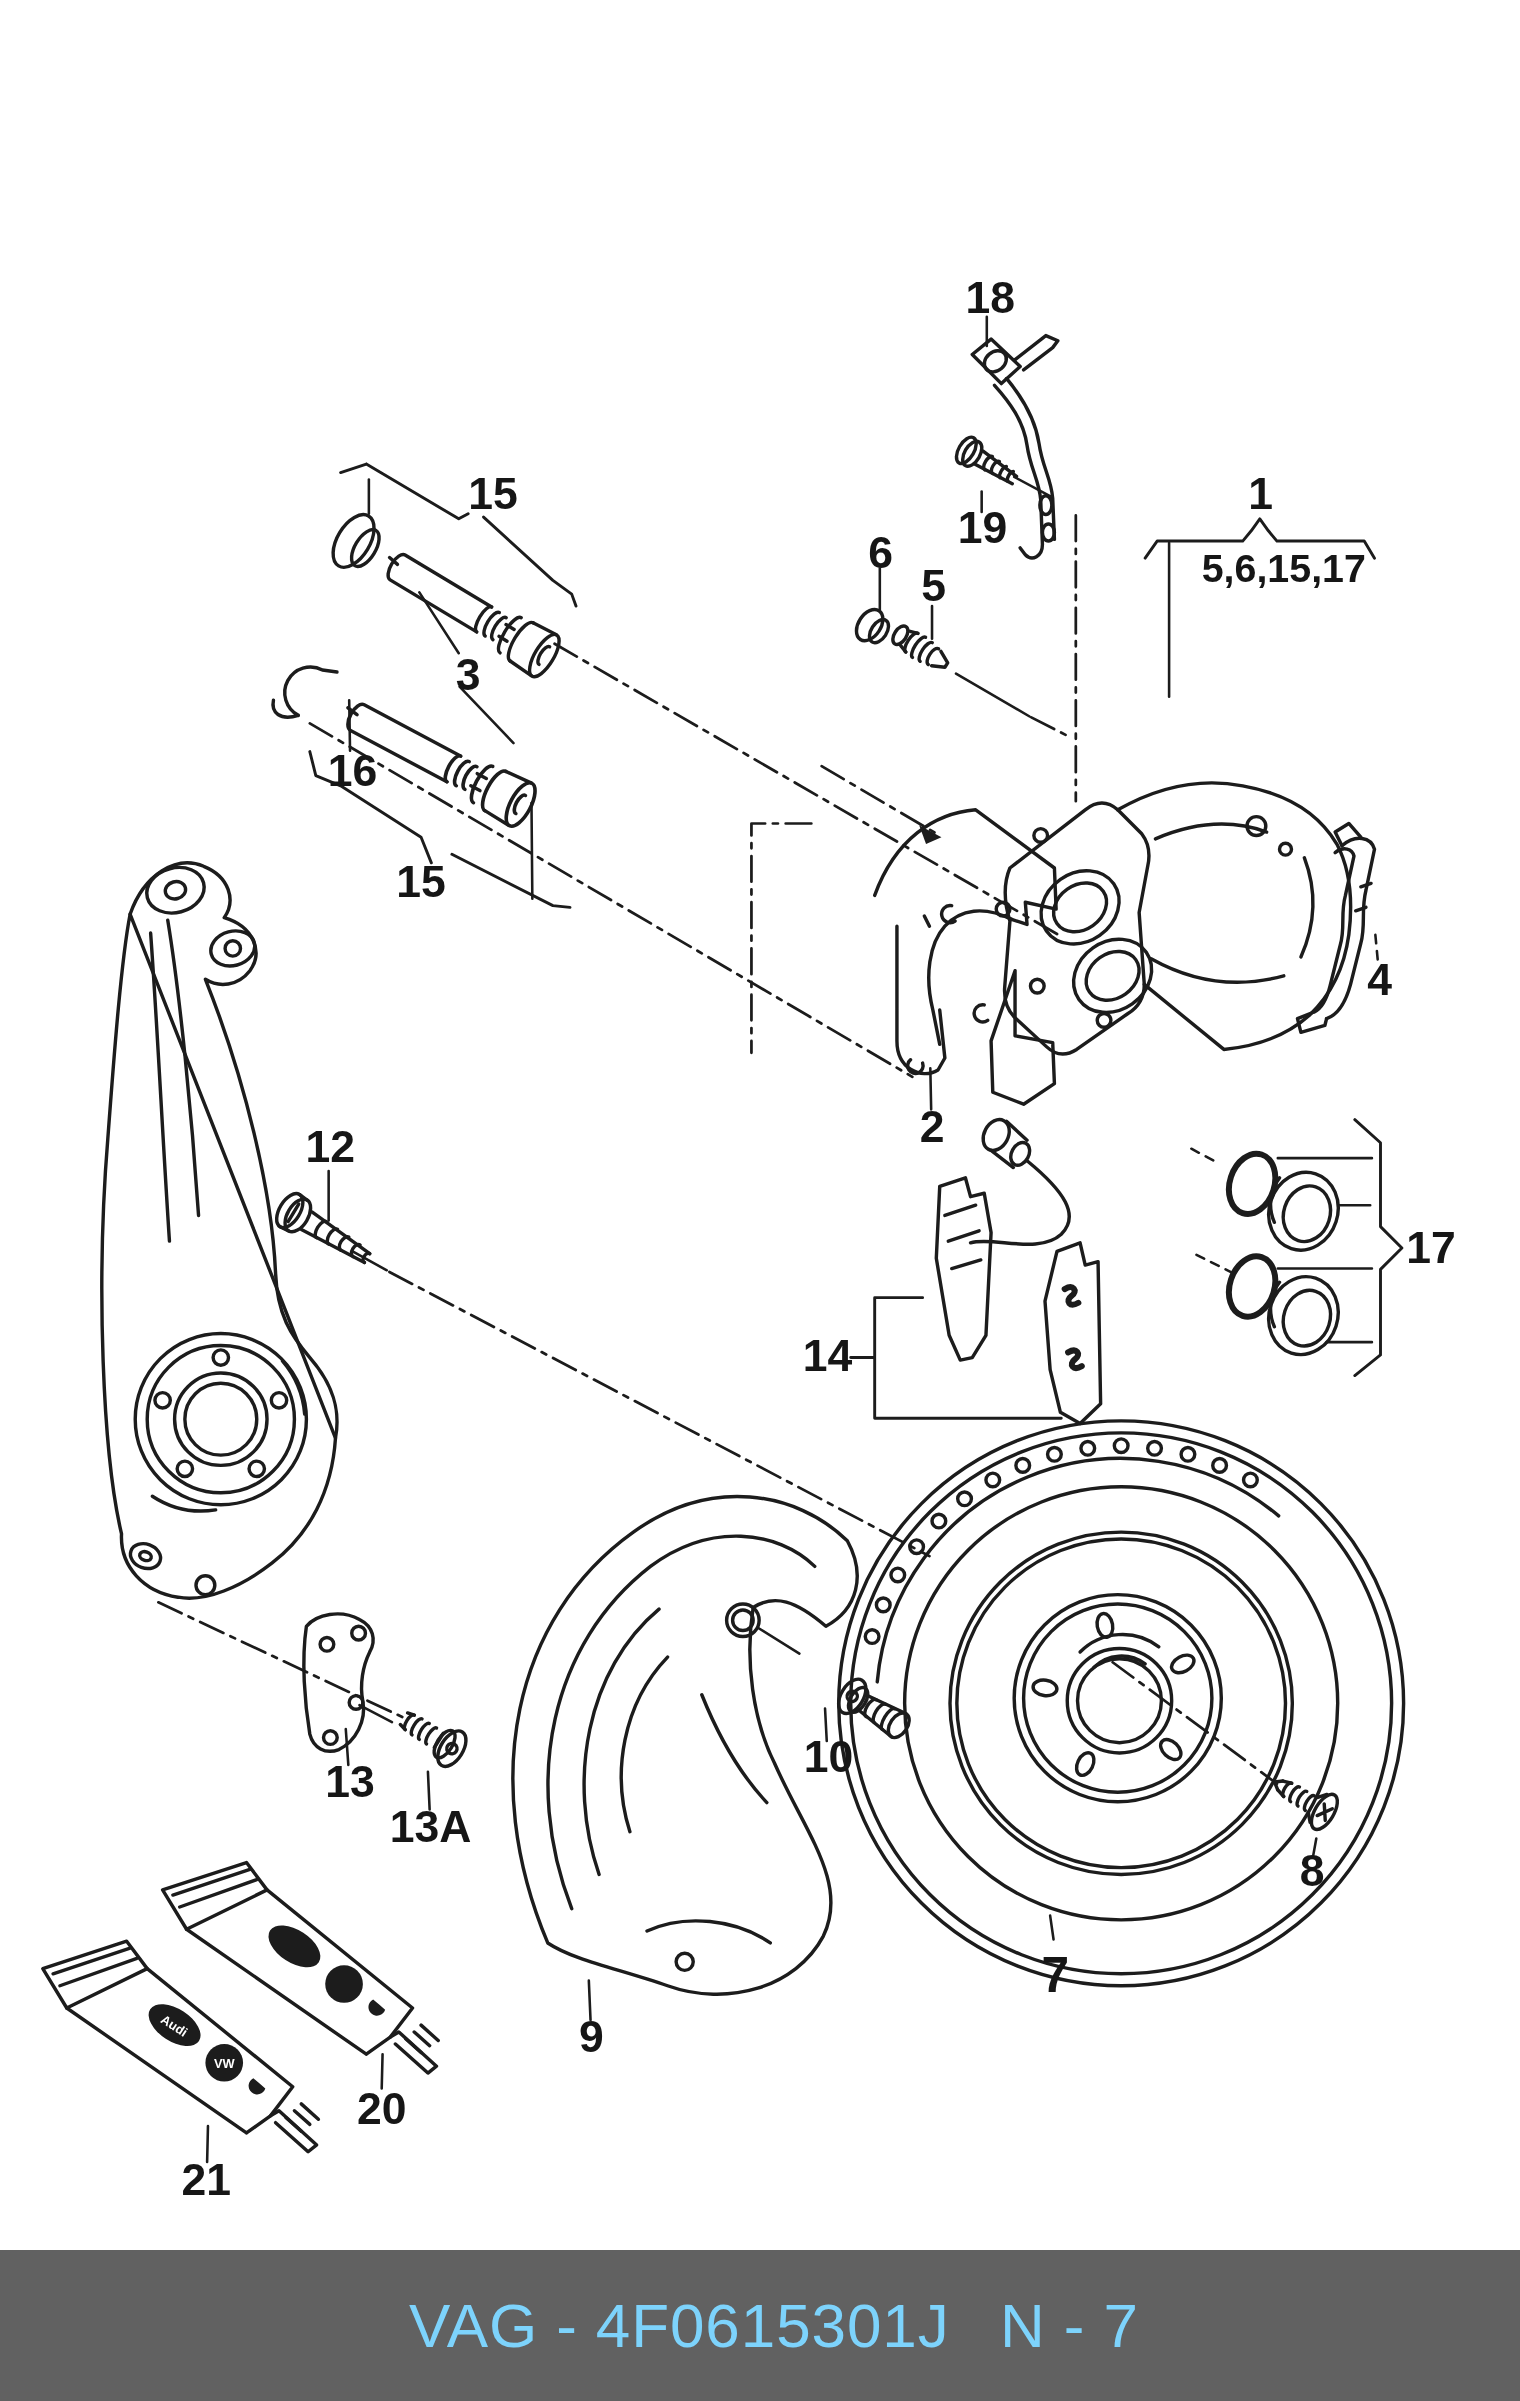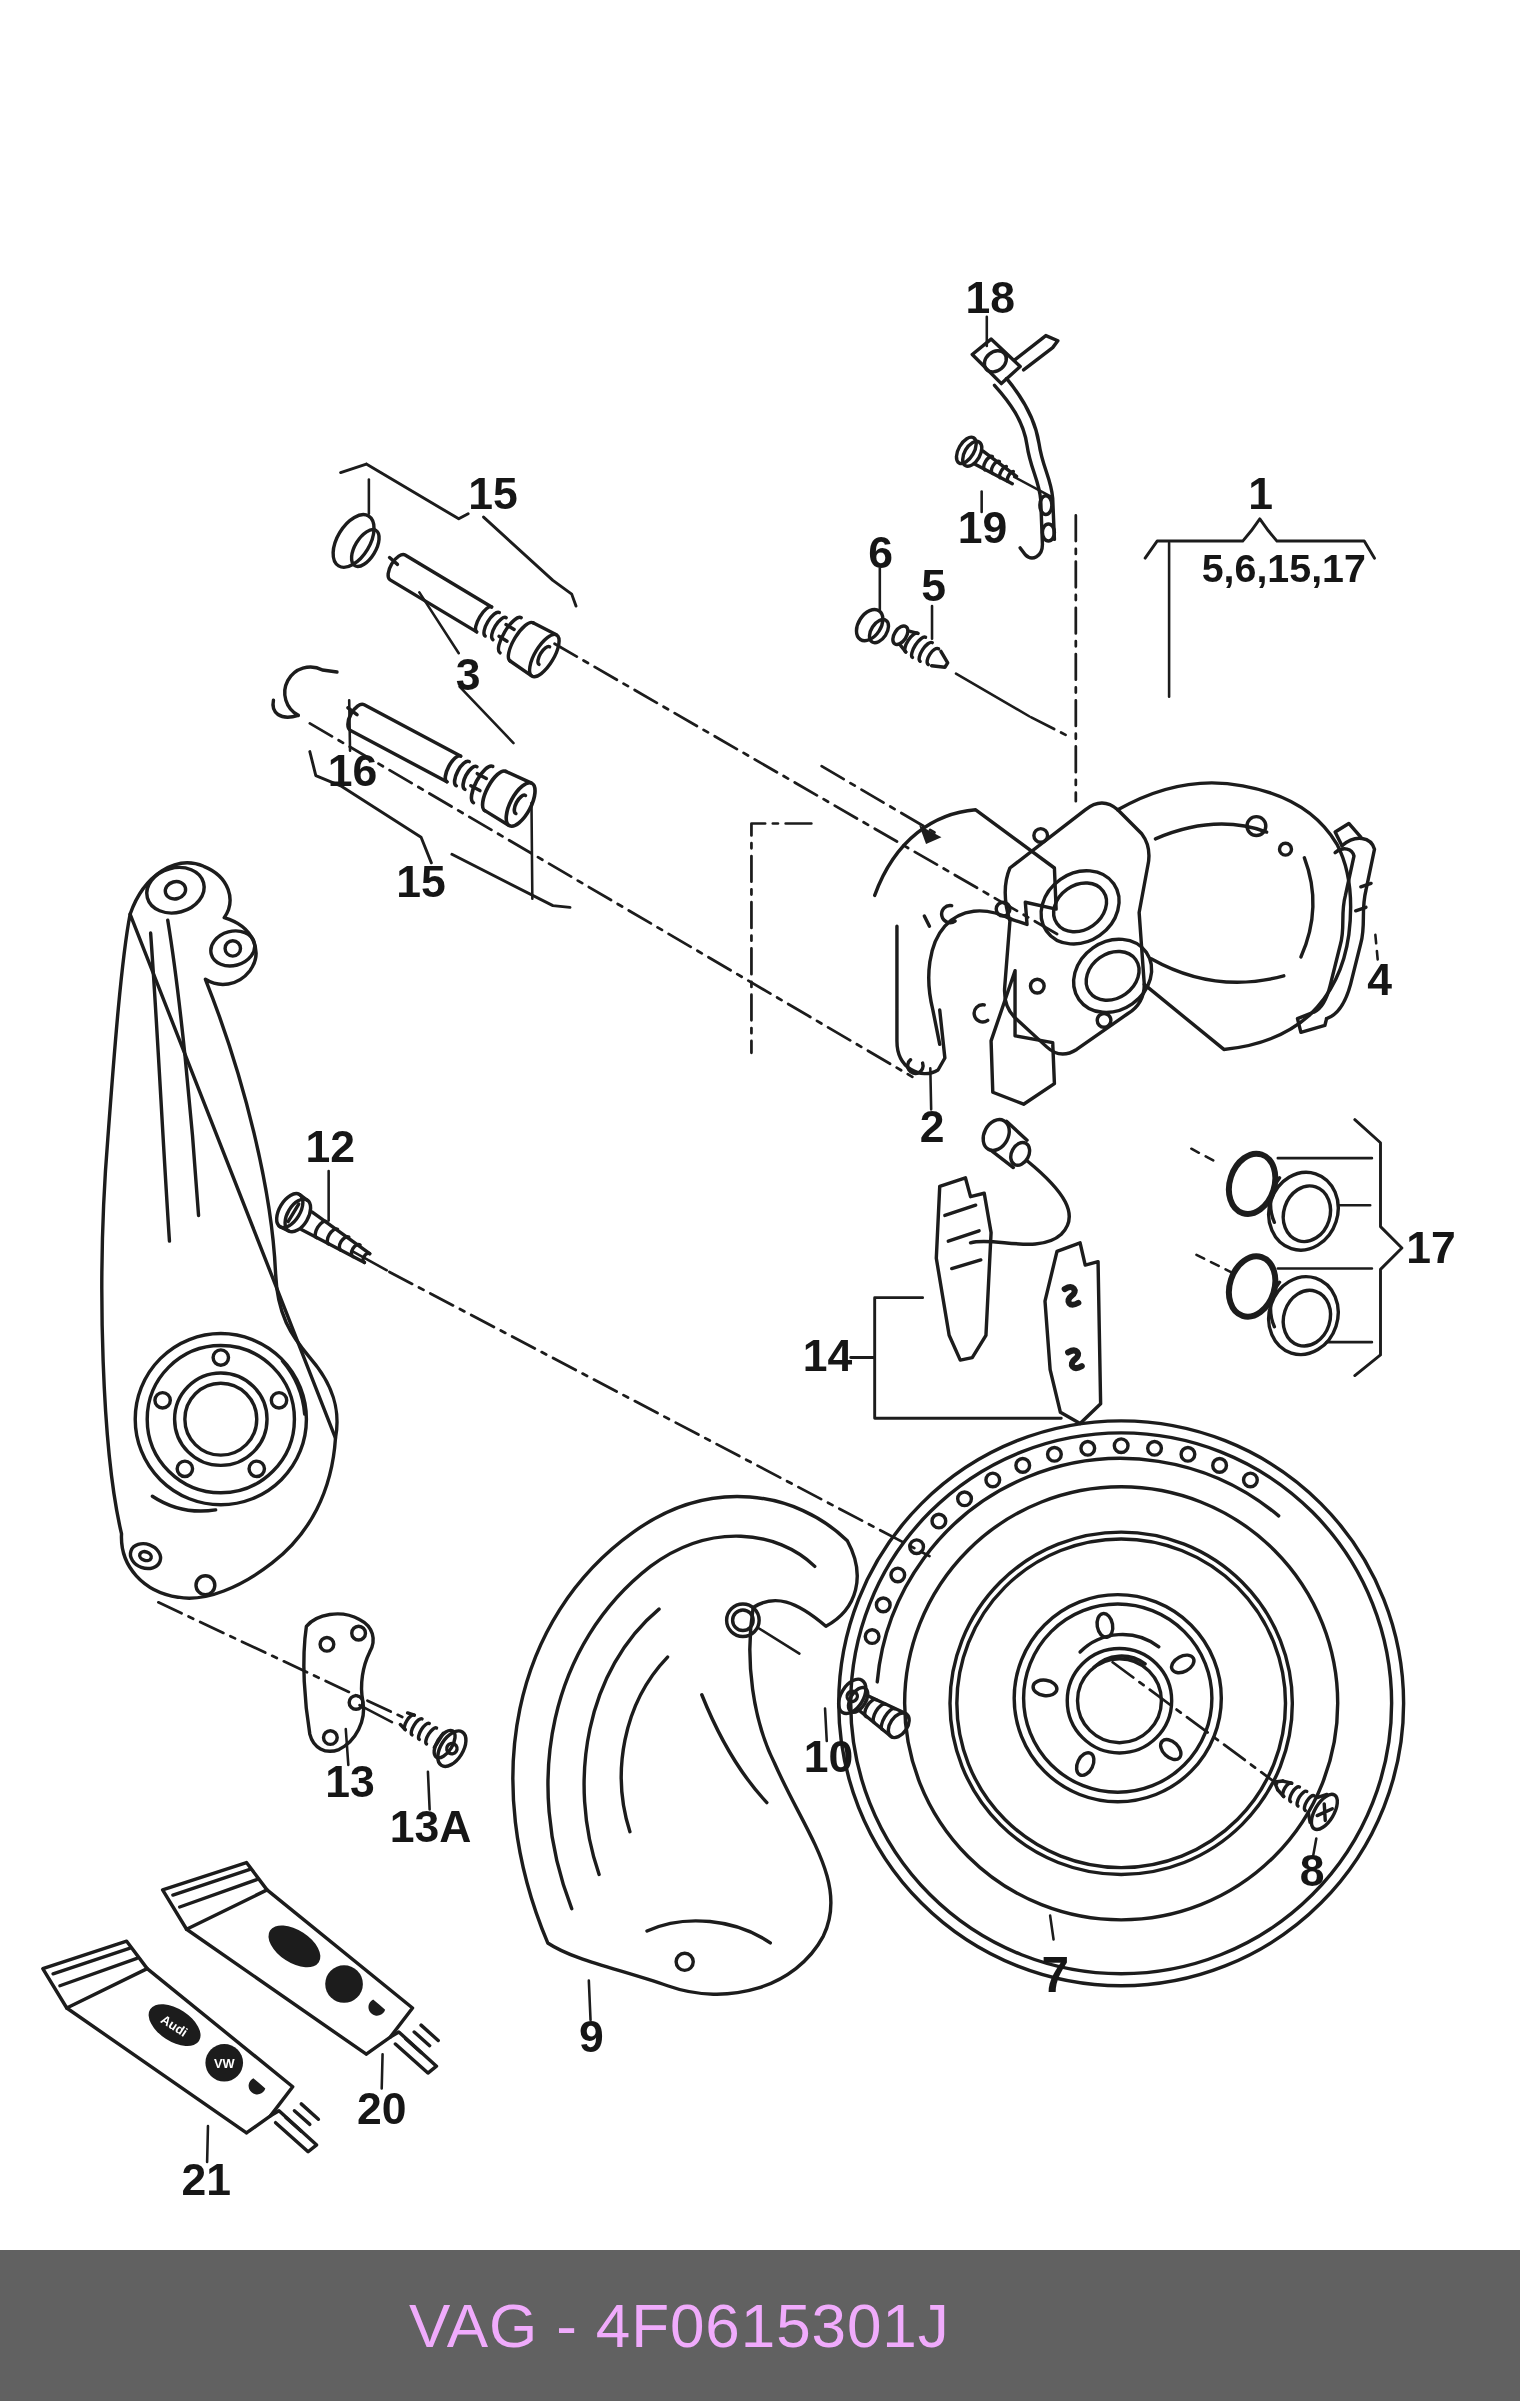--- a/index.html
+++ b/index.html
@@ -23,21 +23,21 @@
   #diagram .hibox { stroke:none; }
   #diagram text {
     fill:#161616; stroke:none; font-family:"Liberation Sans",sans-serif;
     font-size:52px; font-weight:600; text-anchor:middle;
   }
   #diagram text.sub { font-size:46px; }
   #diagram text.hi  { font-size:58px; }
   #diagram text.logo { font-size:15px; font-weight:700; fill:#ffffff; text-anchor:middle; }
   .footer-bar {
     position:absolute; left:0; top:2250px; width:1520px; height:152px;
-    background:#616161; color:#f0abfc;
+    background:#616161; color:#7dd3fc;
   }
   .footer-bar span {
     position:absolute; top:0; height:152px; line-height:152px;
     font-size:62px; font-weight:400; letter-spacing:0.9px; white-space:pre;
   }
   .footer-code { left:409px; }
   .footer-page { left:1000px; }
 </style>
 </head>
 <body>
@@ -371,15 +371,16 @@
     <text x="968" y="2070">10</text>
     <text class="hi" x="1233" y="2327" fill="#8a1212">7</text>
     <text x="1533" y="2204">8</text>
     <text x="446" y="2482">20</text>
     <text x="241" y="2564">21</text>
   </g>
 </svg>
 
 <div class="footer-bar">
   <span class="footer-code">VAG - 4F0615301J</span>
+  <span class="footer-page">N - 7</span>
 </div>
 </div>
 
 
 </body></html>

